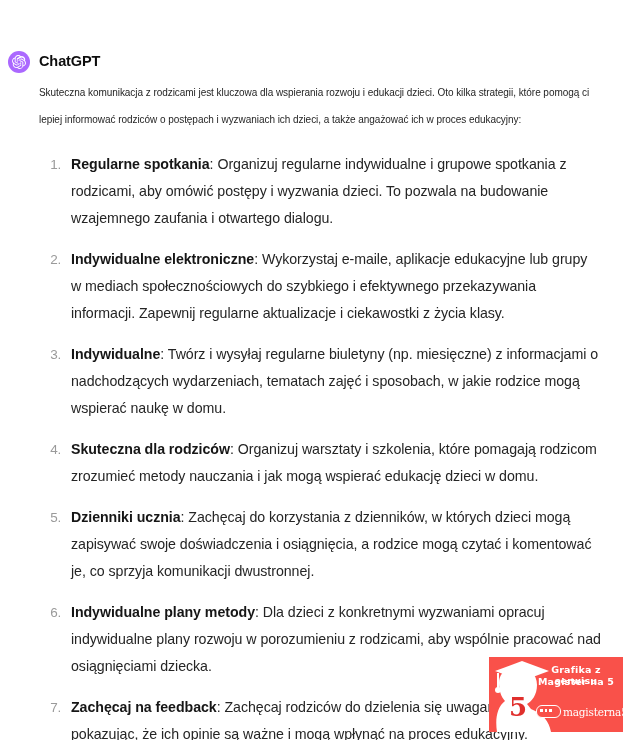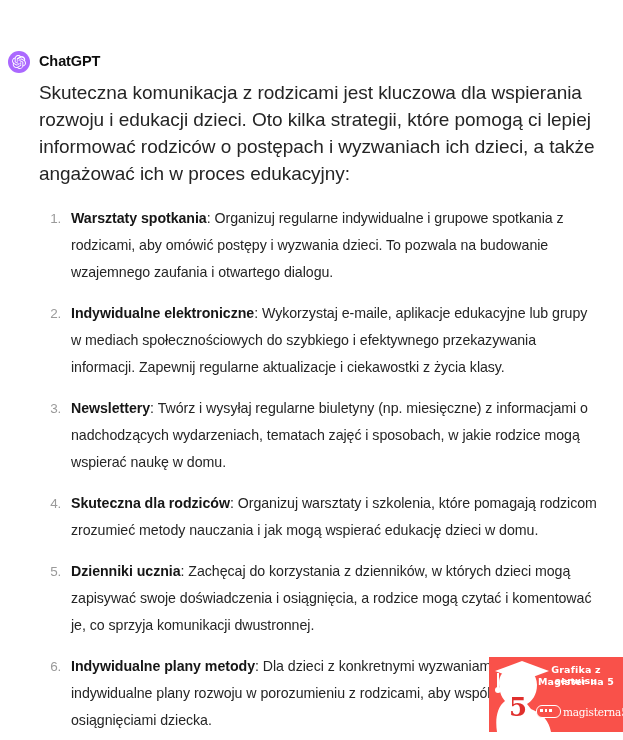--- a/index.html
+++ b/index.html
@@ -54,21 +54,21 @@
   }
 
   .body {
     padding-left: 31px;
     padding-right: 10px;
     box-sizing: border-box;
   }
 
   p.para {
     margin: 6px 0 0 0;
-    font-size: 19px;
+    font-size: 10px;
     line-height: 27px;
     color: #252525;
     letter-spacing: -0.05px;
   }
 
   ol.strategies {
     margin: 18px 0 0 0;
     padding-left: 26px;
     list-style: decimal;
   }
@@ -190,27 +190,27 @@
     </div>
     <div class="author">ChatGPT</div>
   </div>
 
   <div class="body">
 
     <p class="para">Skuteczna komunikacja z rodzicami jest kluczowa dla wspierania rozwoju i edukacji dzieci. Oto kilka strategii, które pomogą ci lepiej informować rodziców o postępach i wyzwaniach ich dzieci, a także angażować ich w proces edukacyjny:</p>
 
     <ol class="strategies">
       <li>
-        <span class="lead">Warsztaty spotkania</span><span>: Organizuj regularne indywidualne i grupowe spotkania z rodzicami, aby omówić postępy i wyzwania dzieci. To pozwala na budowanie wzajemnego zaufania i otwartego dialogu.</span>
+        <span class="lead">Regularne spotkania</span><span>: Organizuj regularne indywidualne i grupowe spotkania z rodzicami, aby omówić postępy i wyzwania dzieci. To pozwala na budowanie wzajemnego zaufania i otwartego dialogu.</span>
       </li>
       <li>
         <span class="lead">Indywidualne elektroniczne</span><span>: Wykorzystaj e-maile, aplikacje edukacyjne lub grupy w mediach społecznościowych do szybkiego i efektywnego przekazywania informacji. Zapewnij regularne aktualizacje i ciekawostki z życia klasy.</span>
       </li>
       <li>
-        <span class="lead">Newslettery</span><span>: Twórz i wysyłaj regularne biuletyny (np. miesięczne) z informacjami o nadchodzących wydarzeniach, tematach zajęć i sposobach, w jakie rodzice mogą wspierać naukę w domu.</span>
+        <span class="lead">Indywidualne</span><span>: Twórz i wysyłaj regularne biuletyny (np. miesięczne) z informacjami o nadchodzących wydarzeniach, tematach zajęć i sposobach, w jakie rodzice mogą wspierać naukę w domu.</span>
       </li>
       <li>
         <span class="lead">Skuteczna dla rodziców</span><span>: Organizuj warsztaty i szkolenia, które pomagają rodzicom zrozumieć metody nauczania i jak mogą wspierać edukację dzieci w domu.</span>
       </li>
       <li>
         <span class="lead">Dzienniki ucznia</span><span>: Zachęcaj do korzystania z dzienników, w których dzieci mogą zapisywać swoje doświadczenia i osiągnięcia, a rodzice mogą czytać i komentować je, co sprzyja komunikacji dwustronnej.</span>
       </li>
       <li>
         <span class="lead">Indywidualne plany metody</span><span>: Dla dzieci z konkretnymi wyzwaniami opracuj indywidualne plany rozwoju w porozumieniu z rodzicami, aby wspólnie pracować nad osiągnięciami dziecka.</span>
       </li>

